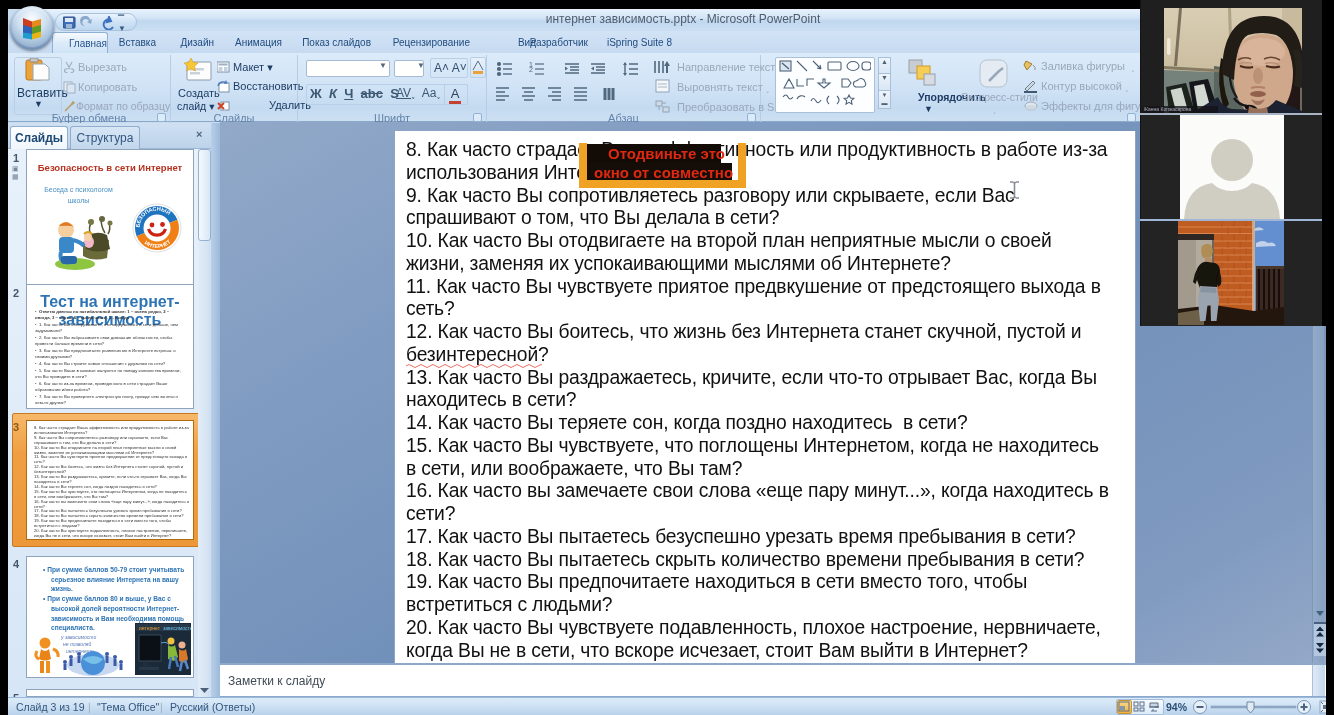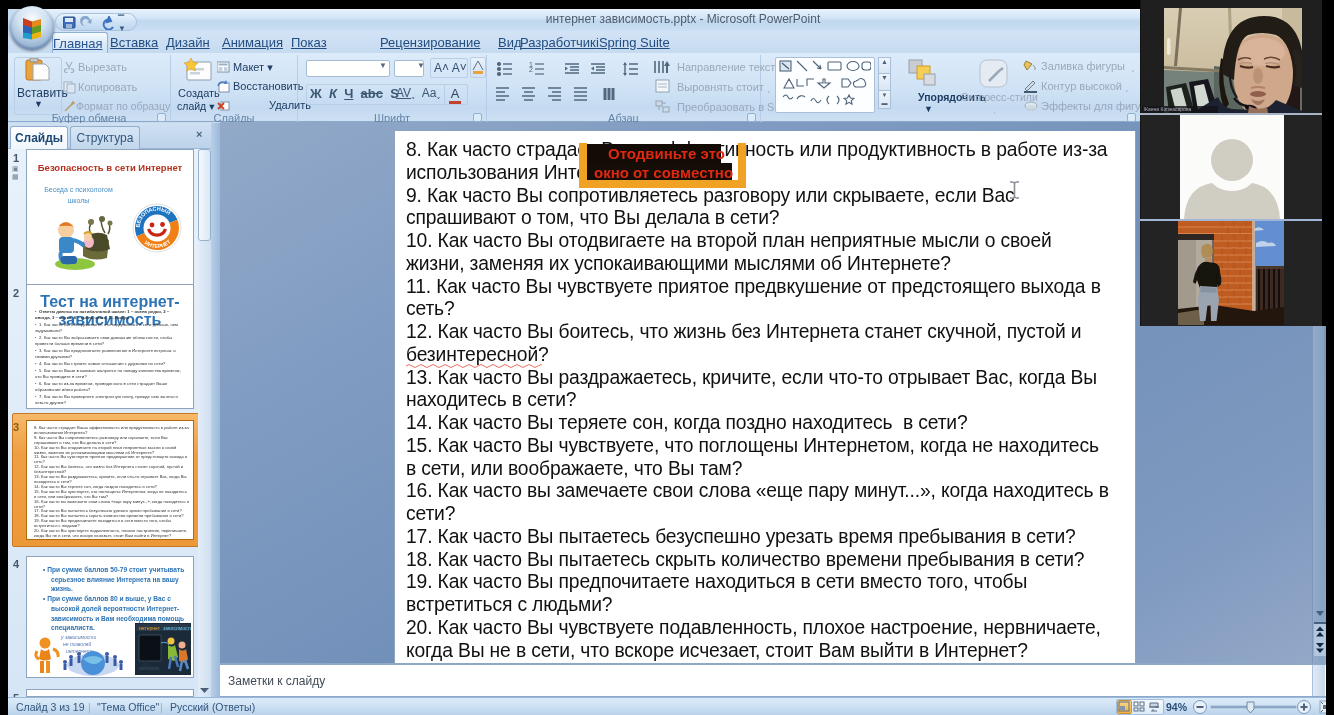--- a/index.html
+++ b/index.html
@@ -16,22 +16,22 @@
  background:radial-gradient(circle at 50% 32%,#ffffff,#dfecf8 40%,#9cb8d8 68%,#7694ba 88%,#8aa6c6);
  box-shadow:0 1px 3px rgba(0,0,0,.45), inset 0 -2px 4px rgba(70,100,140,.5);}
 #orb .inner{position:absolute;left:3px;top:3px;width:38px;height:38px;border-radius:50%;
  background:radial-gradient(circle at 50% 25%,#f8fbff,#cfe0f0 42%,#9ab6d4 80%,#86a4c4);}
 
 #qat{position:absolute;left:47px;top:4px;width:82px;height:18px;border-radius:9px;
  background:linear-gradient(#e9f3fd,#cfe2f5 50%,#bed7ef);border:1px solid #a8c3e0;}
 
 #tabrow{position:absolute;left:0;top:22px;width:100%;height:22px;
  background:linear-gradient(#d2e3f6,#c6daf0);}
-.tab{position:absolute;top:1px;height:21px;line-height:21px;font-size:13px;color:#234d80;
- text-align:left;text-decoration:underline;}
+.tab{position:absolute;top:1px;height:21px;line-height:21px;font-size:10px;color:#234d80;
+ text-align:right;}
 .tab.active{background:linear-gradient(#f5fafe,#dcebf9 50%,#cfe3f6);
  border:1px solid #8fb0d7;border-bottom:none;border-radius:3px 3px 0 0;color:#2a5590;}
 
 #ribbon{position:absolute;left:0;top:44px;width:100%;height:69px;
  background:linear-gradient(#dcebfa,#cfe2f5 55%,#c4daf0 80%,#cde0f3);
  border-bottom:1px solid #8da9c9;}
 .grp{position:absolute;top:2px;height:70px;border-right:1px solid #b6cde7;}
 .grplabel{position:absolute;bottom:1px;width:100%;text-align:center;font-size:11px;color:#6283a9;}
 .launch{position:absolute;bottom:3px;right:4px;width:9px;height:9px;border:1px solid #93b1d2;
  border-radius:2px;background:#dcebf9;}
@@ -221,21 +221,21 @@
       </svg>
       <svg class="icn" style="left:166px;top:2px;" width="22" height="20">
           <path d="M2 16 v-12 M6 16 v-12 M10 16 v-12" stroke="#52687e" stroke-width="1.6"></path>
           <path d="M14 4 l3 5 h-2 v7 h-2 v-7 h-2z" fill="#52687e"></path>
         </svg>
       <div class="btxt" style="left:190px;top:6px;">Направление текста ˯</div>
       <svg class="icn" style="left:168px;top:24px;" width="16" height="15">
           <rect x="1" y="1" width="13" height="12" fill="#f4f7fa" stroke="#90a4b8"></rect>
           <path d="M3 5 h9 M3 8 h9" stroke="#a8b8c8"></path>
         </svg>
-      <div class="btxt" style="left:190px;top:26px;">Выровнять стоит ˯</div>
+      <div class="btxt" style="left:190px;top:26px;">Выровнять текст ˯</div>
       <svg class="icn" style="left:168px;top:44px;" width="16" height="15">
           <rect x="1" y="2" width="6" height="5" fill="#cfdae6" stroke="#90a4b8"></rect>
           <rect x="8" y="8" width="6" height="5" fill="#cfdae6" stroke="#90a4b8"></rect>
           <path d="M7 4 h4 M4 7 v4" stroke="#90a4b8"></path>
         </svg>
       <div class="btxt" style="left:190px;top:46px;">Преобразовать в SmartArt ˯</div>
       <div class="grplabel">Абзац</div>
         <div class="launch"></div>
     </div>
 

